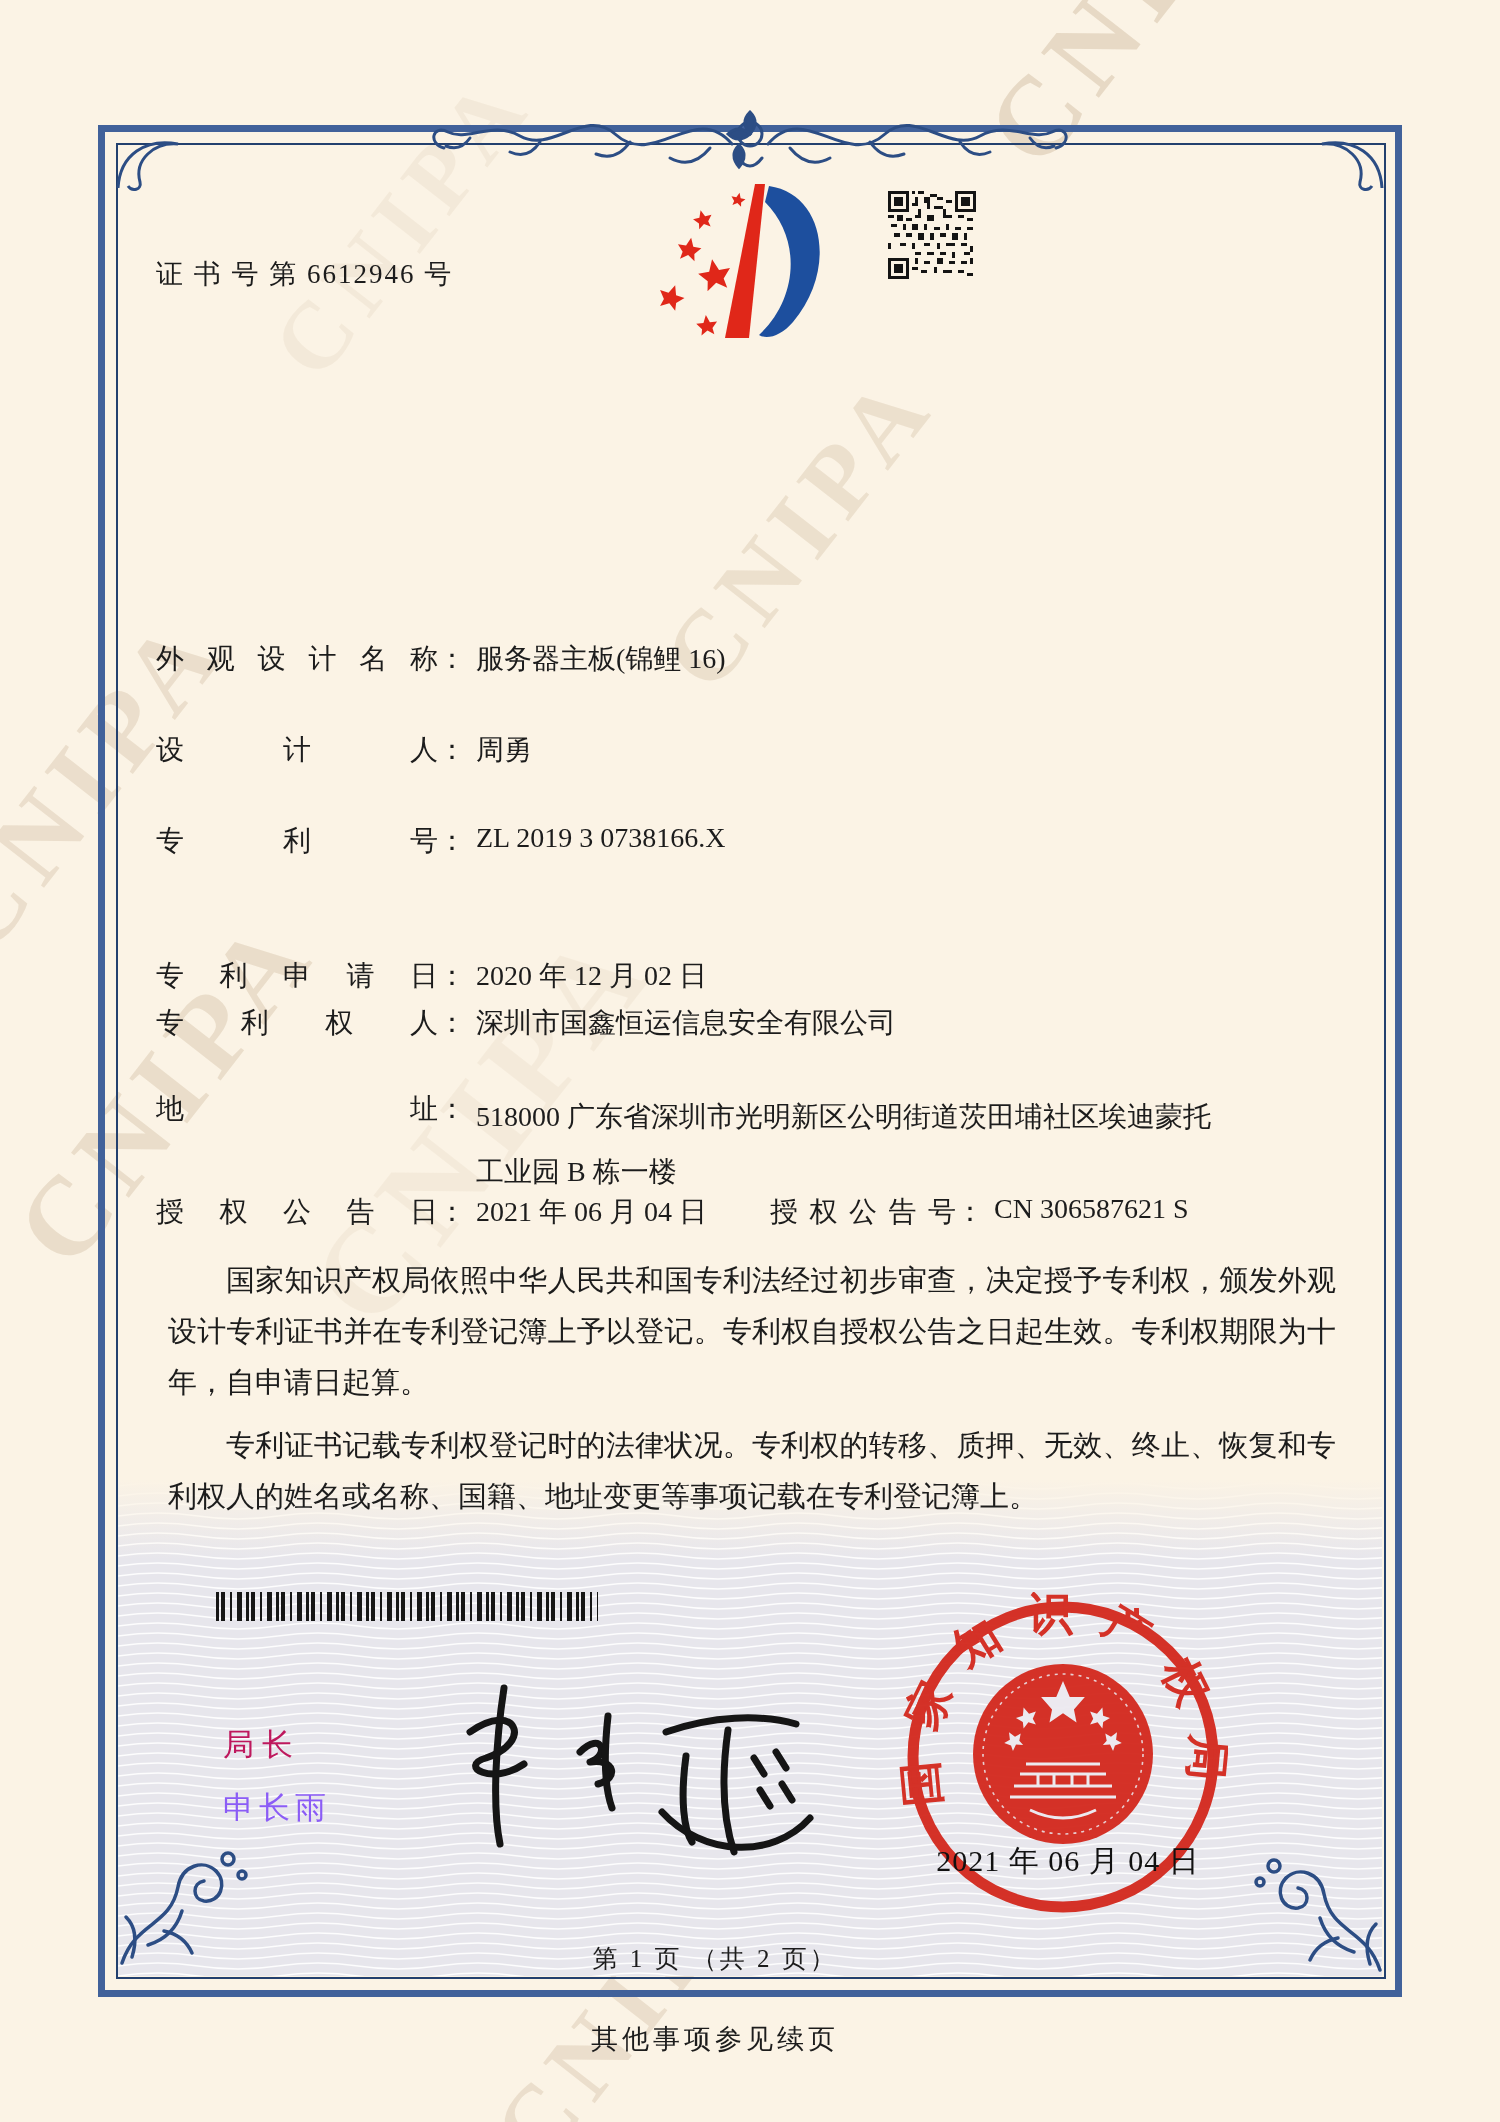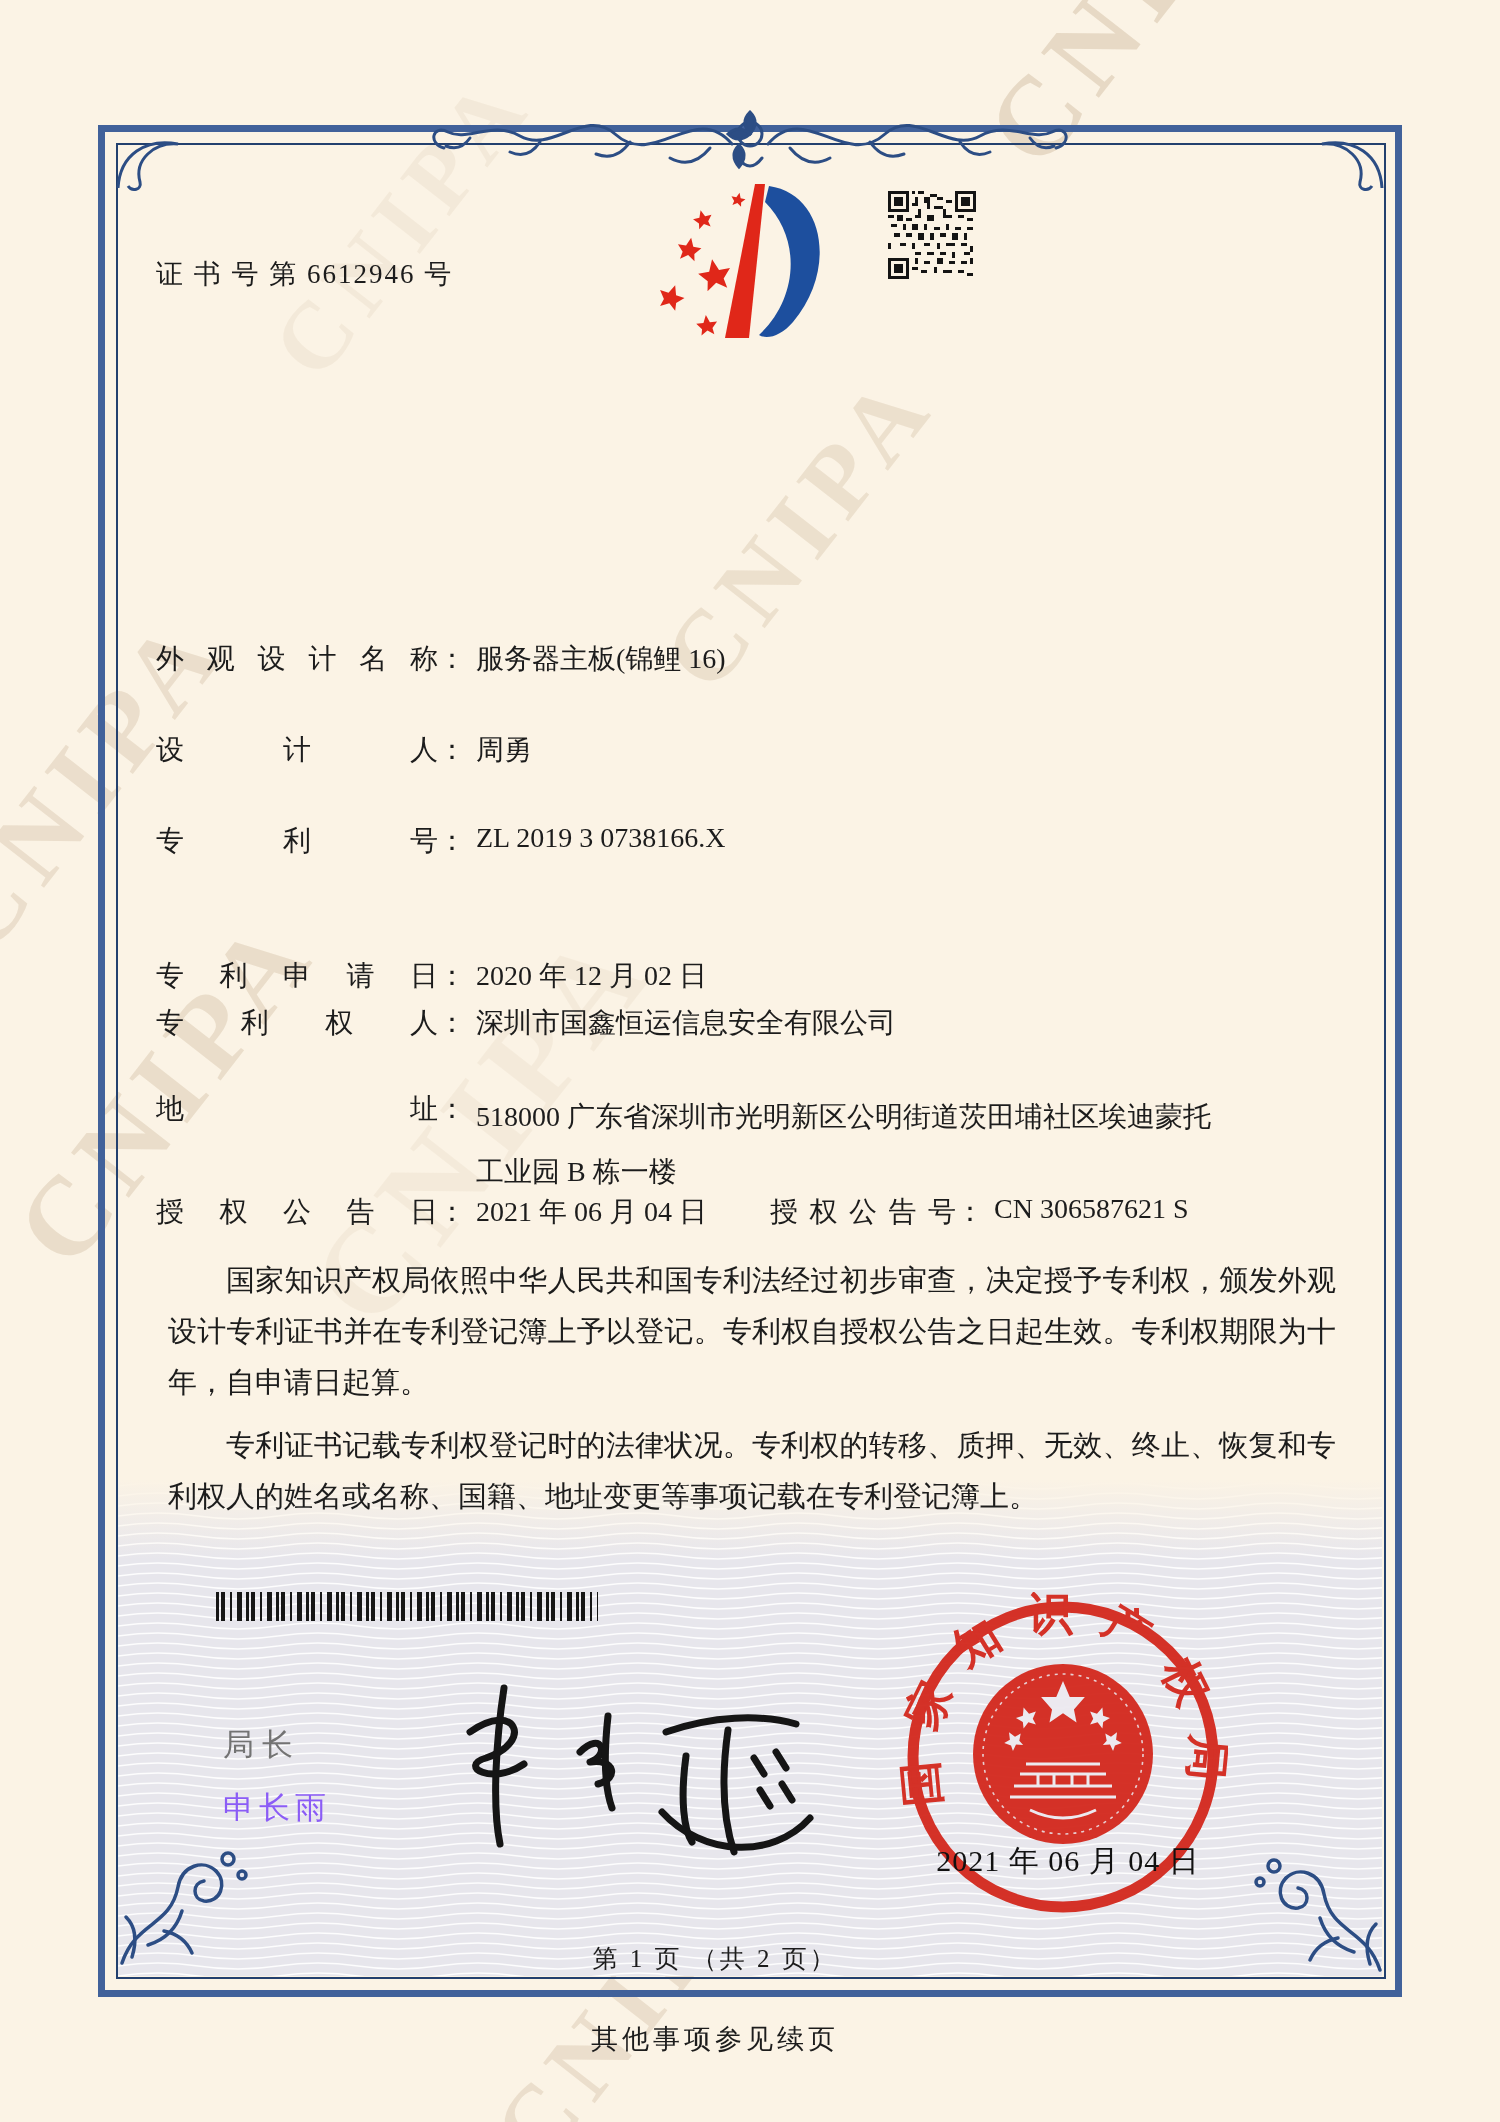--- a/index.html
+++ b/index.html
@@ -37,21 +37,21 @@
 
   .waves{position:absolute;left:118px;top:1480px;width:1264px;height:496px;}
   .waves-fade{position:absolute;left:118px;top:1480px;width:1264px;height:80px;
               background:linear-gradient(#fbf3e5,rgba(251,243,229,0));}
 
   .barcode{position:absolute;left:216px;top:1592px;width:382px;height:29px;
      background:repeating-linear-gradient(90deg,#161616 0 3px,transparent 3px 5px,#161616 5px 9px,
        transparent 9px 14px,#161616 14px 16px,transparent 16px 21px,#161616 21px 26px,transparent 26px 30px);}
 
   .sig-title{position:absolute;left:223px;top:1724px;font-size:31px;letter-spacing:8px;
-             font-family:"Liberation Sans","DejaVu Sans",sans-serif;color:#737373;}
+             font-family:"Liberation Sans","DejaVu Sans",sans-serif;color:#be185d;}
   .sig-name{position:absolute;left:223px;top:1787px;font-size:31px;letter-spacing:5px;
             font-family:"Liberation Sans","DejaVu Sans",sans-serif;color:#8b5cf6;}
   .signature{position:absolute;left:430px;top:1660px;}
 
   .seal{position:absolute;left:898px;top:1592px;opacity:.95;}
   .seal-date{position:absolute;left:928px;top:1841px;width:280px;text-align:center;
              font-size:30px;letter-spacing:1px;color:#111;}
 
   .page-info{position:absolute;left:80px;top:1942px;width:1270px;text-align:center;font-size:25px;letter-spacing:3px;}
   .bottom-note{position:absolute;left:80px;top:2021px;width:1270px;text-align:center;font-size:27px;letter-spacing:4px;}

